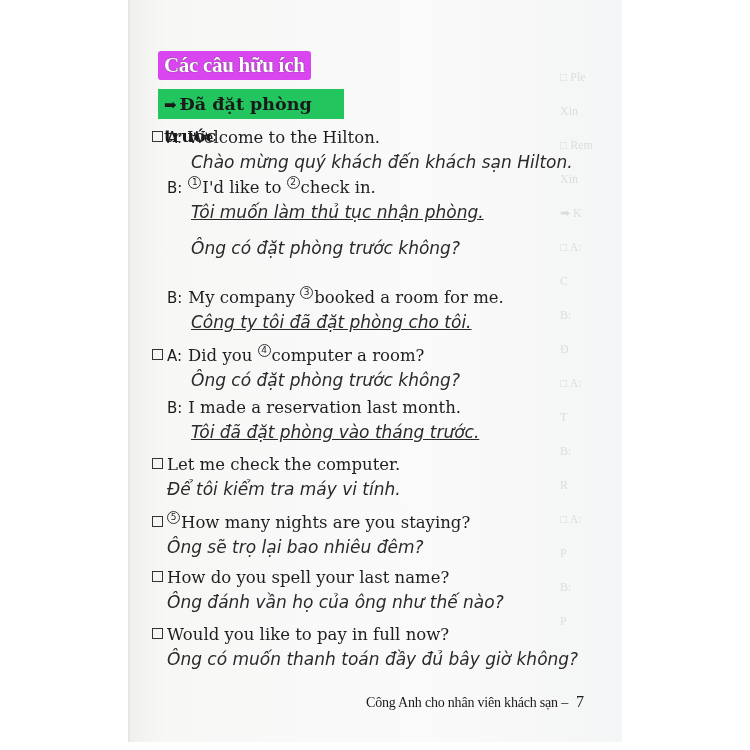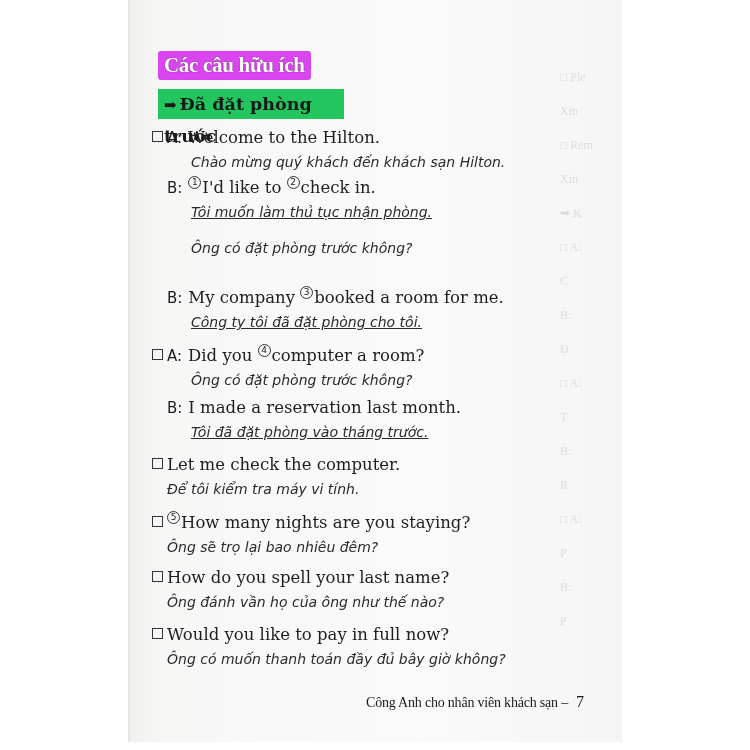--- a/index.html
+++ b/index.html
@@ -32,21 +32,21 @@
     background:#22c55e; padding-left:6px;
     font-family:"DejaVu Serif", serif; font-weight:bold; font-size:17.5px;
     line-height:31px; color:#1a1a1a; box-sizing:border-box;
   }
   .sub-header .arrow { font-size:15px; margin-right:3px; }
   .item {
     position:absolute; left:152px; font-size:16.5px; line-height:22px;
   }
   .item .en { font-family:"DejaVu Serif", serif; white-space:nowrap; }
   .item .vi {
-    font-family:"DejaVu Sans", sans-serif; font-style:italic; font-size:14px;
+    font-family:"DejaVu Sans", sans-serif; font-style:italic; font-size:17px;
     color:#2a2a2a; white-space:nowrap; margin-top:2px;
   }
   .box {
     display:inline-block; width:9px; height:9px; border:1px solid #333;
     margin-right:4px; vertical-align:1px;
   }
   .spk {
     font-family:"DejaVu Sans", sans-serif; font-size:15px; margin-right:6px;
   }
   .num {

